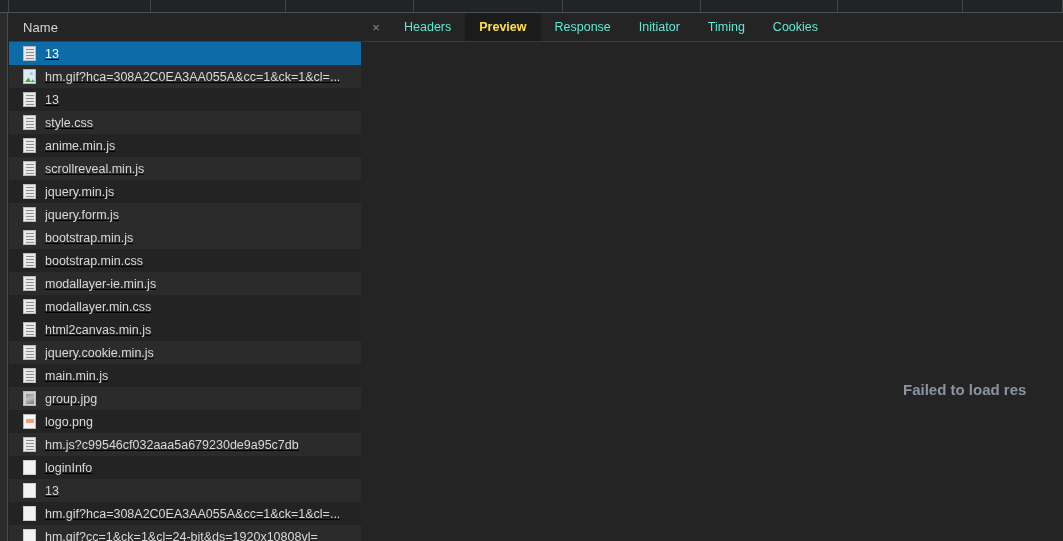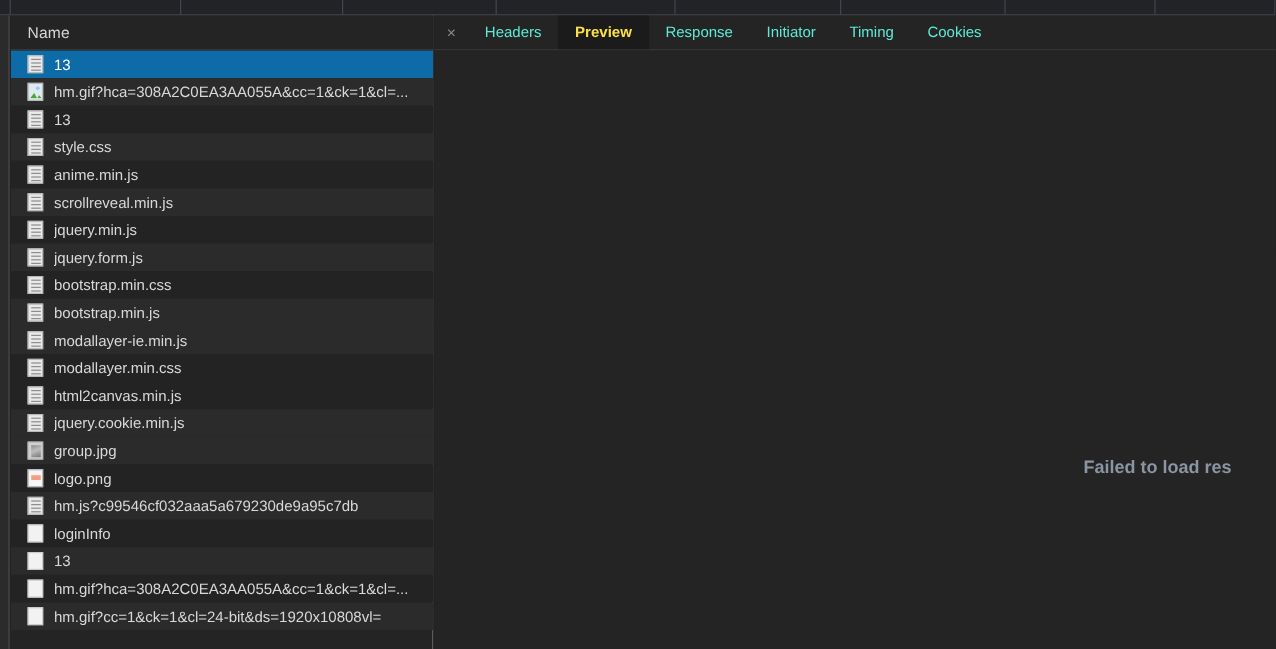--- a/index.html
+++ b/index.html
@@ -55,20 +55,21 @@
     font-size:13px;
     padding-left:14px;
     letter-spacing:0.1px;
   }
 
   .file-list {
     position:absolute;
     top:29px; left:9px;
     width:352px; height:499px;
     overflow:hidden;
+    text-decoration:underline;
   }
   .file-row {
     display:flex;
     align-items:center;
     height:23px;
     padding-left:14px;
     background:#262626;
     color:#d8d8d8;
     font-size:12.5px;
     white-space:nowrap;
@@ -237,43 +238,47 @@
           <span class="fname">scrollreveal.min.js</span>
         </div>
         <div class="file-row even">
           <span class="ficon doc"></span>
           <span class="fname">jquery.min.js</span>
         </div>
         <div class="file-row odd">
           <span class="ficon doc"></span>
           <span class="fname">jquery.form.js</span>
         </div>
+        <div class="file-row odd">
+          <span class="ficon doc"></span>
+          <span class="fname">bootstrap.min.js</span>
+        </div>
         <div class="file-row even">
           <span class="ficon doc"></span>
           <span class="fname">bootstrap.min.css</span>
         </div>
         <div class="file-row odd">
           <span class="ficon doc"></span>
-          <span class="fname">bootstrap.min.js</span>
-        </div>
-        <div class="file-row odd">
-          <span class="ficon doc"></span>
           <span class="fname">modallayer-ie.min.js</span>
         </div>
         <div class="file-row even">
           <span class="ficon doc"></span>
           <span class="fname">modallayer.min.css</span>
         </div>
         <div class="file-row even">
           <span class="ficon doc"></span>
           <span class="fname">html2canvas.min.js</span>
         </div>
         <div class="file-row odd">
           <span class="ficon doc"></span>
           <span class="fname">jquery.cookie.min.js</span>
+        </div>
+        <div class="file-row even">
+          <span class="ficon doc"></span>
+          <span class="fname">main.min.js</span>
         </div>
         <div class="file-row odd">
           <span class="ficon img-jpg"></span>
           <span class="fname">group.jpg</span>
         </div>
         <div class="file-row even">
           <span class="ficon img-png"></span>
           <span class="fname">logo.png</span>
         </div>
         <div class="file-row odd">

